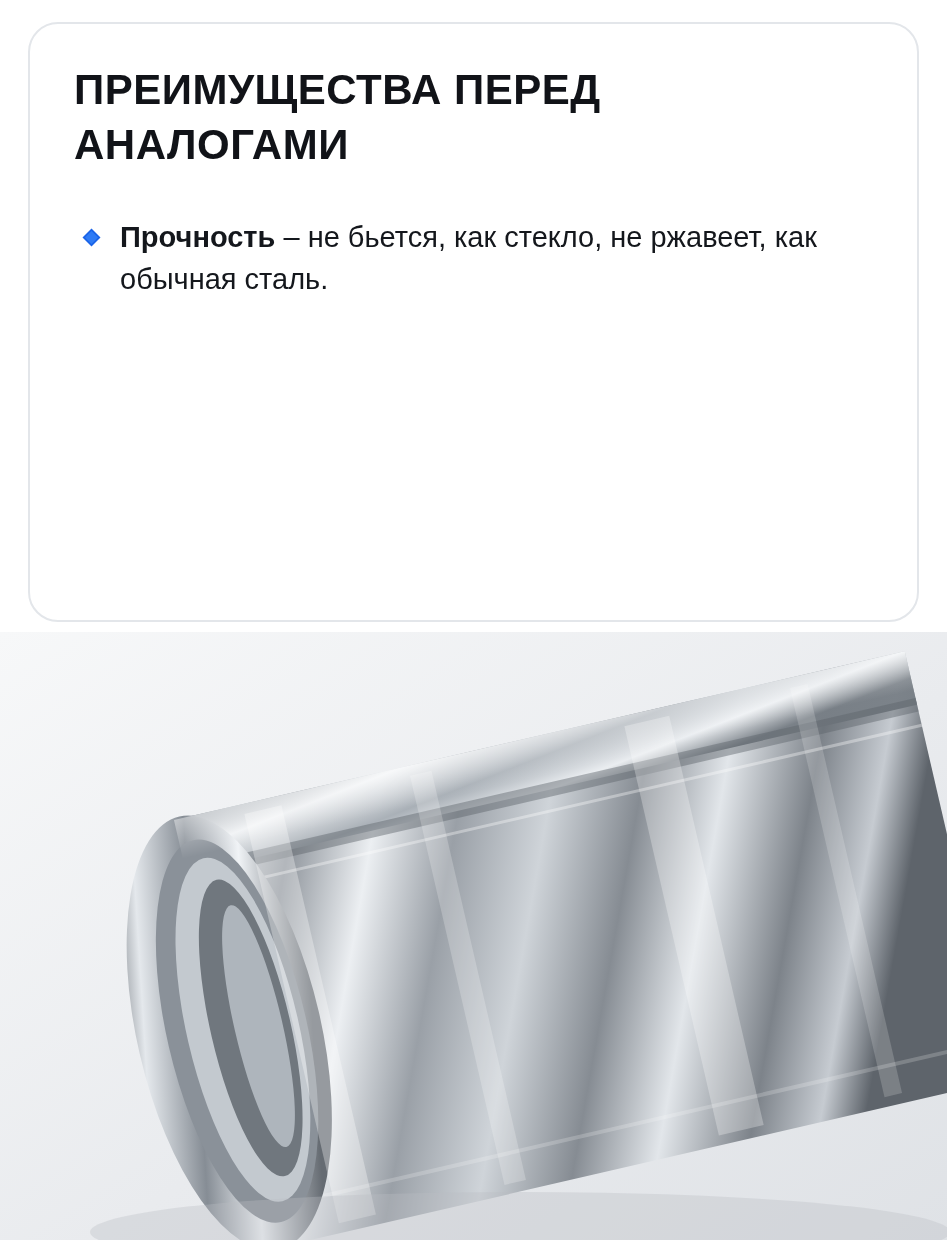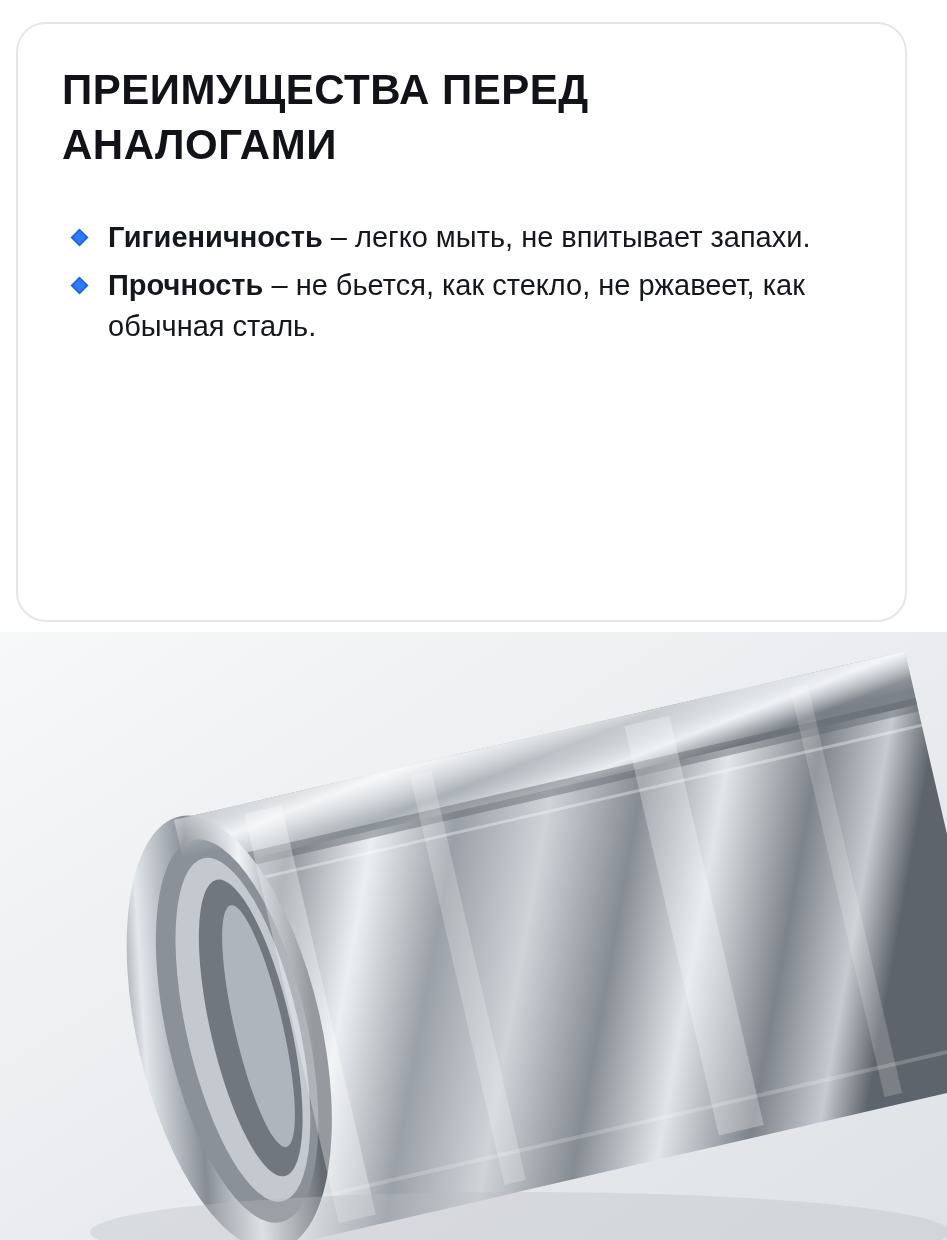--- a/index.html
+++ b/index.html
@@ -18,21 +18,21 @@
   .page {
     width: 947px;
     height: 1240px;
     position: relative;
     background: #ffffff;
   }
 
   
   .card {
     position: absolute;
-    left: 16px;
+    left: 28px;
     top: 22px;
     width: 891px;
     height: 600px;
     box-sizing: border-box;
     background: #ffffff;
     border: 2px solid #e3e6ea;
     border-radius: 30px;
     padding: 38px 44px 20px 44px;
   }
 
@@ -94,29 +94,20 @@
 </head>
 <body>
 
 <div class="page">
 
   <section class="card">
     <h1 class="card-title">ПРЕИМУЩЕСТВА ПЕРЕД АНАЛОГАМИ</h1>
 
     <ul class="benefits">
 
-      <li class="benefit">
-        <span class="bullet">
-          <svg width="19" height="19" viewBox="0 0 19 19">
-            <polygon points="9.5,0.5 18.5,9.5 9.5,18.5 0.5,9.5" fill="#1a63e8"></polygon>
-            <polygon points="9.5,3 16,9.5 9.5,16 3,9.5" fill="#2f7bf5"></polygon>
-          </svg>
-        </span>
-        <span class="term">Гигиеничность</span><span class="rest"> – легко мыть, не впитывает запахи.</span>
-      </li>
 
       <li class="benefit">
         <span class="bullet">
           <svg width="19" height="19" viewBox="0 0 19 19">
             <polygon points="9.5,0.5 18.5,9.5 9.5,18.5 0.5,9.5" fill="#1a63e8"></polygon>
             <polygon points="9.5,3 16,9.5 9.5,16 3,9.5" fill="#2f7bf5"></polygon>
           </svg>
         </span>
         <span class="term">Прочность</span><span class="rest"> – не бьется, как стекло, не ржавеет, как обычная сталь.</span>
       </li>

